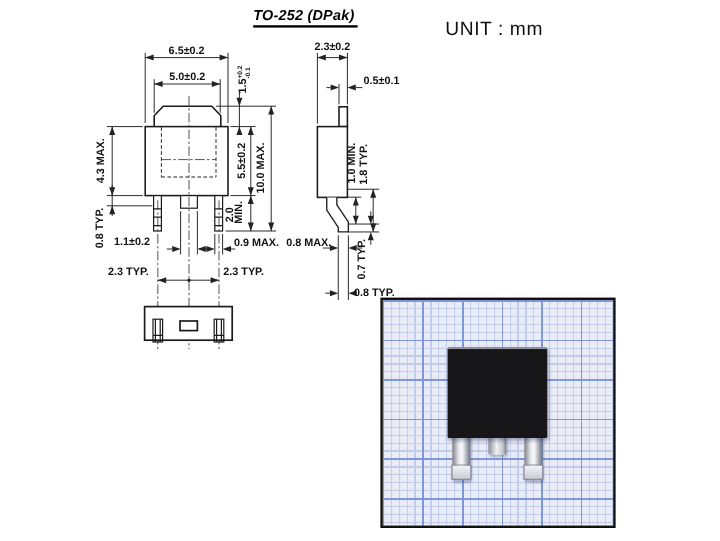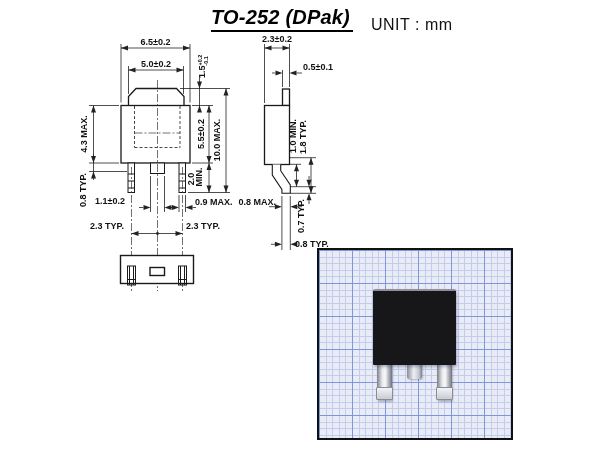--- a/index.html
+++ b/index.html
@@ -1,20 +1,20 @@
 <!DOCTYPE html>
 <html style="--paper: #e9ebf7; --grid-minor: #c2cceb; --grid-major: #7e97d8; --component-body: #17171a; --photo-border: #111111;"><head>
 <meta charset="utf-8">
 <style>
   html,body{margin:0;padding:0;}
   body{font-family:"Liberation Sans", sans-serif; background:#ffffff;}
   .page{position:relative; width:600px; height:451px; background:#fff; overflow:hidden;}
   .title{
     position:absolute; left:211px; top:6px;
-    font-style:italic; font-weight:700; font-size:20px; color:#000;
+    font-style:italic; font-weight:700; font-size:12px; color:#000;
     border-bottom:2.5px solid #000; padding:0 3px 1px 0; letter-spacing:0.2px;
   }
   .unit{
     position:absolute; left:371px; top:16px;
     font-size:16px; color:#111; letter-spacing:0.5px;
   }
   svg text{font-family:"Liberation Sans", sans-serif; font-weight:700; fill:#111;}
   .drawing{position:absolute; left:0; top:0;}
   
   .photo{

